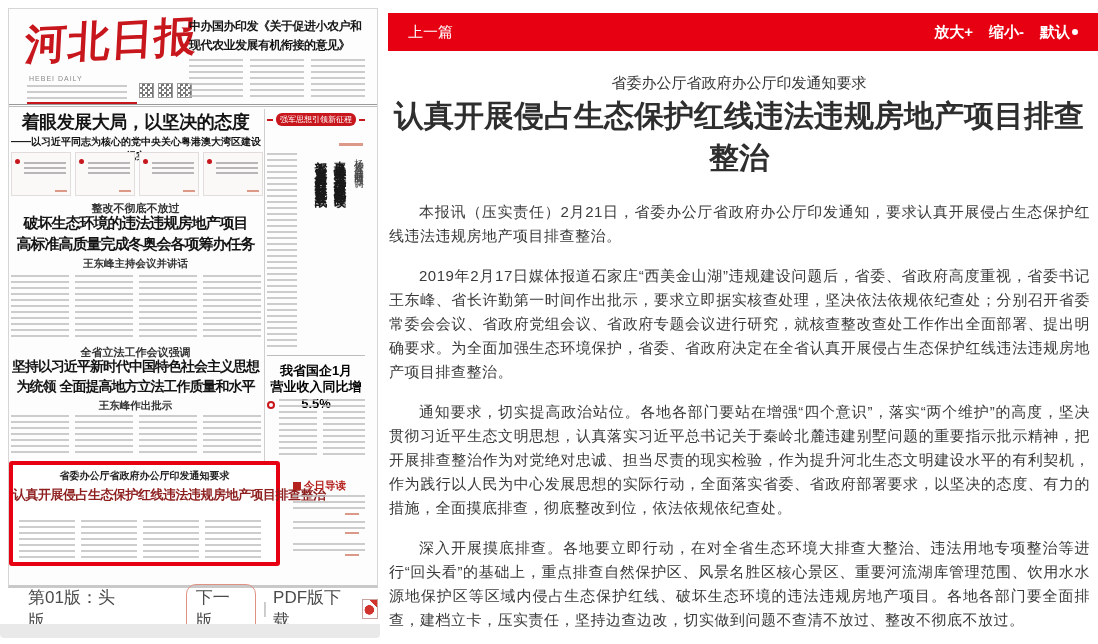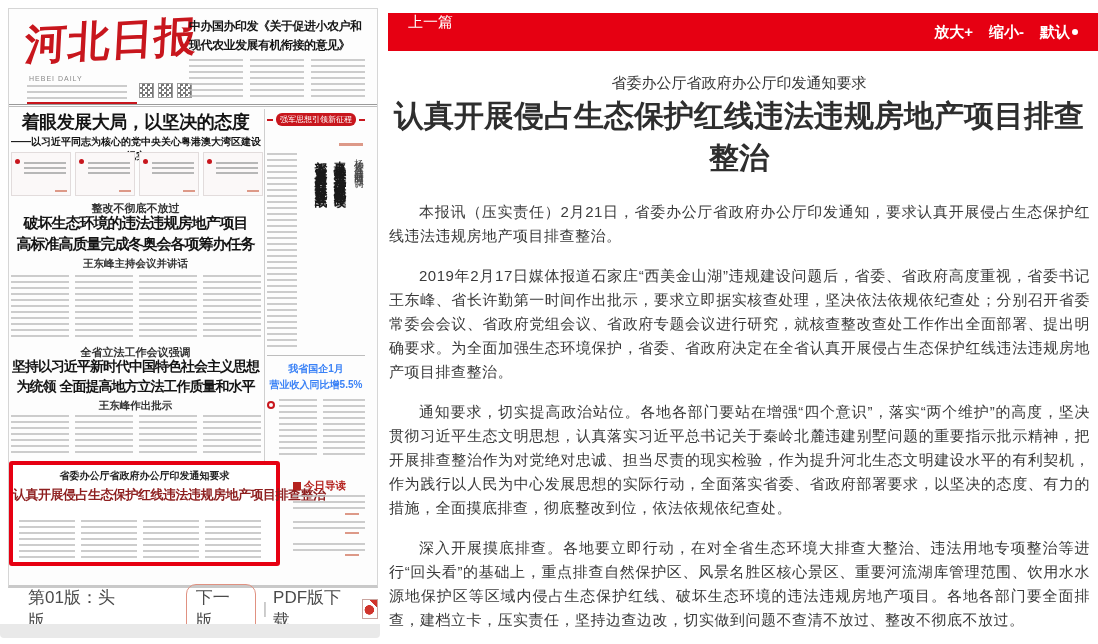--- a/index.html
+++ b/index.html
@@ -26,21 +26,21 @@
   .feat-cell { flex:1; border:1px solid #e2dcdc; position:relative; padding:6px 4px 4px 12px; background:#fbf8f8; }
   .feat-dot { position:absolute; left:3px; top:6px; width:5px; height:5px; border-radius:50%; background:#c8161d; }
   .feat-line { height:2px; background:#b7b7b7; margin:3px 0; }
   .feat-more { position:absolute; right:3px; bottom:3px; width:12px; height:2px; background:#d98; }
   .banner-row { position:absolute; display:flex; align-items:center; gap:3px; }
   .banner-row .bline { flex:1; height:2px; background:#c8161d; }
   .banner-label { background:#c8161d; color:#fff; font-size:8px; padding:1px 4px; white-space:nowrap;border-radius:6px; }
   .vert-block { writing-mode:vertical-rl; text-orientation:upright; overflow:hidden; }
   .vert-kicker { display:block; font-size:9.5px; color:#444; margin-left:4px; letter-spacing:2px; }
   .vert-head { display:block; font-size:12.5px; font-weight:bold; color:#1a1a1a; letter-spacing:2px; margin-left:3px; line-height:16px; }
-  .stat { position:absolute; font-size:10px; font-weight:bold; color:#3b82f6; text-align:center; width:98px; }
+  .stat { position:absolute; font-size:13px; font-weight:bold; color:#000000; text-align:center; width:98px; }
   .digest-row { position:absolute; display:flex; align-items:center; gap:3px; }
   .digest-sq { width:8px; height:8px; background:#b5231f; }
   .digest-txt { font-size:10.5px; font-weight:bold; color:#b5231f; white-space:nowrap; }
   .digest-more { position:absolute; width:14px; height:2px; background:#d98; }
   .hl-box { position:absolute; left:0px; top:452px; width:271px; height:105px;
             border:4px solid #e60012; border-radius:3px; background:#fff; padding-top:4px; }
   .hl-kicker { font-size:10px; color:#222; text-align:center; font-weight:bold; }
   .hl-head { font-size:13px; color:#8e1f1f; text-align:center; font-weight:bold; margin-top:3px; letter-spacing:-0.5px; white-space:nowrap; }
   
   .pagebar { position:absolute; left:8px; top:594px; width:370px; height:30px; display:flex; align-items:center; }
@@ -50,21 +50,21 @@
   .pb-pdf { font-size:17px; color:#4a4a4a; }
   .pdficon { display:inline-block; width:16px; height:20px; margin-left:6px; vertical-align:-4px;
              background:
                linear-gradient(225deg,#d0342c 0 5px,transparent 5px),
                radial-gradient(circle at 45% 55%, #d0342c 0 4.5px, transparent 5px),
                #fff;
              border:1px solid #c9a5a0; }
   .bottomstrip { position:absolute; left:0px; top:624px; width:380px; height:14px; background:#e9e9e9; border-radius:0 0 4px 4px; }
   
   .toolbar { position:absolute; left:388px; right:0px; top:13px; height:38px; background:#e60012;
-             display:flex; justify-content:space-between; padding:0 20px; }
+             display:flex; align-items:center; justify-content:space-between; padding:0 20px; }
   .tb-left { color:#fff; font-size:15px; cursor:pointer; }
   .tb-right { display:flex; gap:16px; align-items:center; color:#fff; font-size:15px; font-weight:bold; }
   .tb-btn { cursor:pointer; display:flex; align-items:center; }
   .ring { display:inline-block; width:6px; height:6px; border:3px solid #fff; border-radius:50%; margin-left:2px; }
   .art-kicker { position:absolute; left:388px; right:8px; top:74px; text-align:center; font-size:15px; color:#333; }
   .art-title { position:absolute; left:388px; right:8px; top:95px; text-align:center;
                font-size:30px; font-weight:bold; color:#2e2e2e; line-height:42px; }
   .art-body { position:absolute; left:389px; right:8px; top:200px; }
   .art-body p { font-size:15px; color:#3a3a3a; line-height:24px; text-indent:2em;
                 text-align:justify; margin-bottom:16px; letter-spacing:0.5px; }

